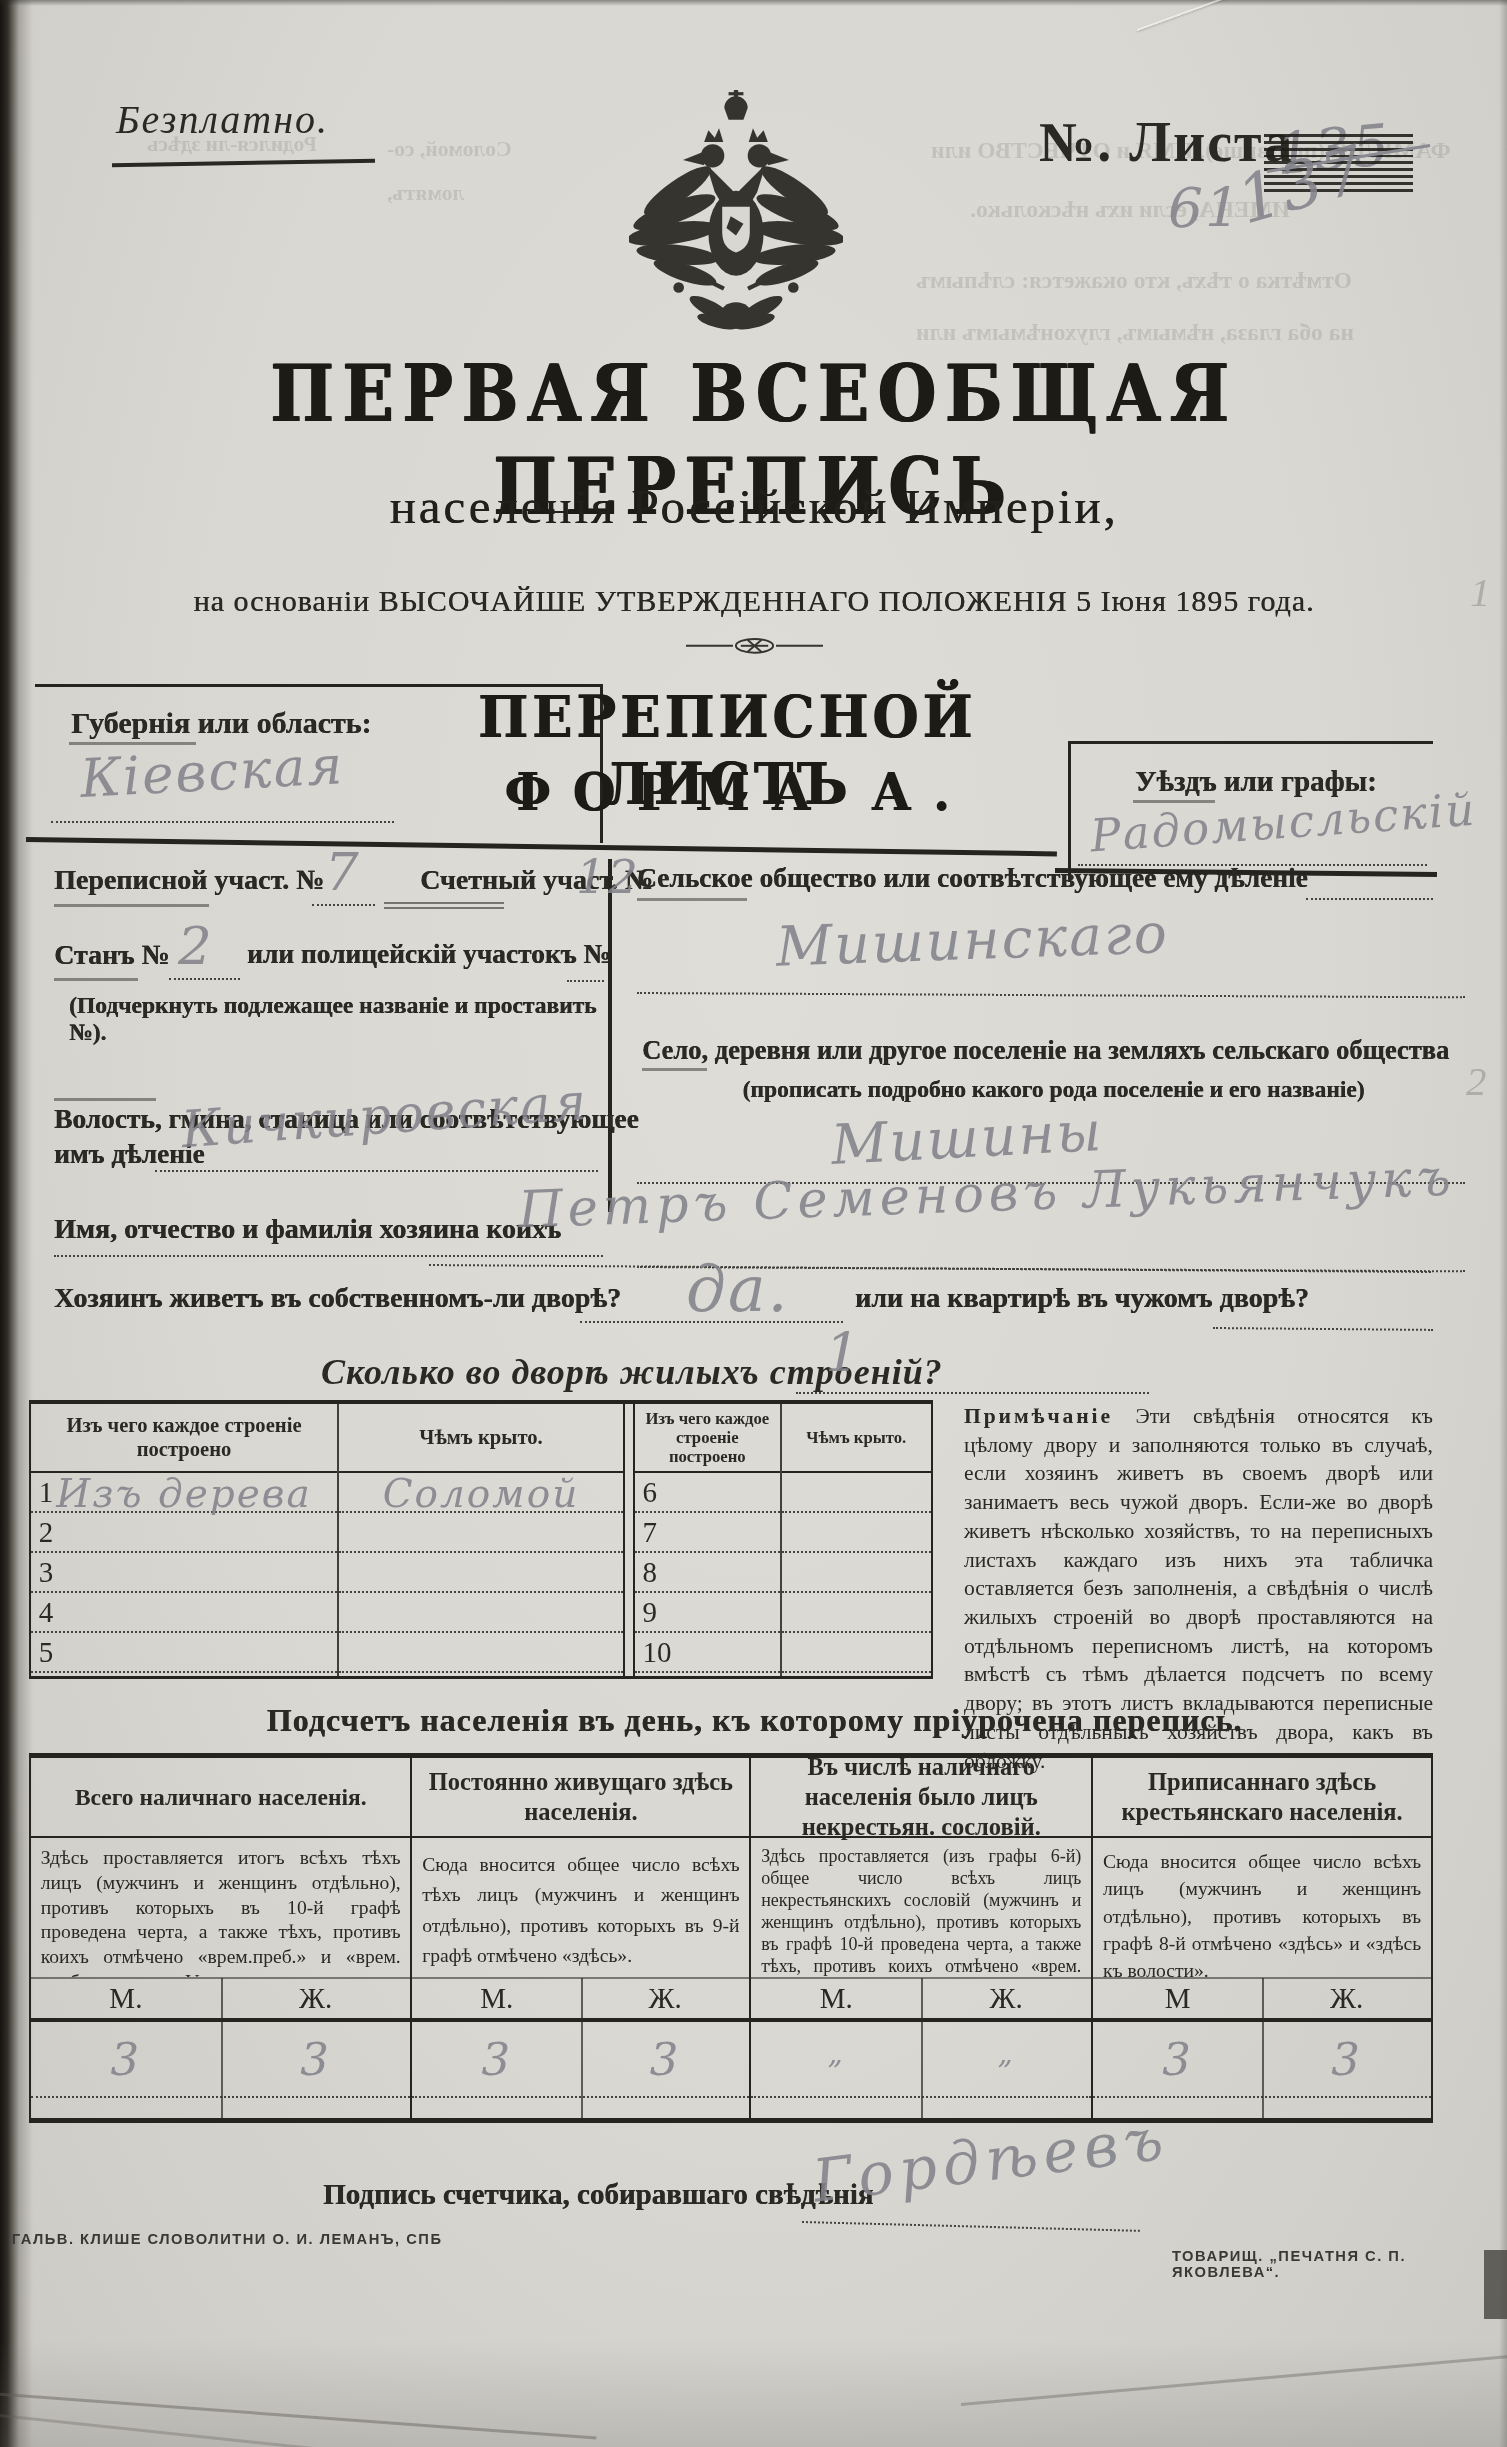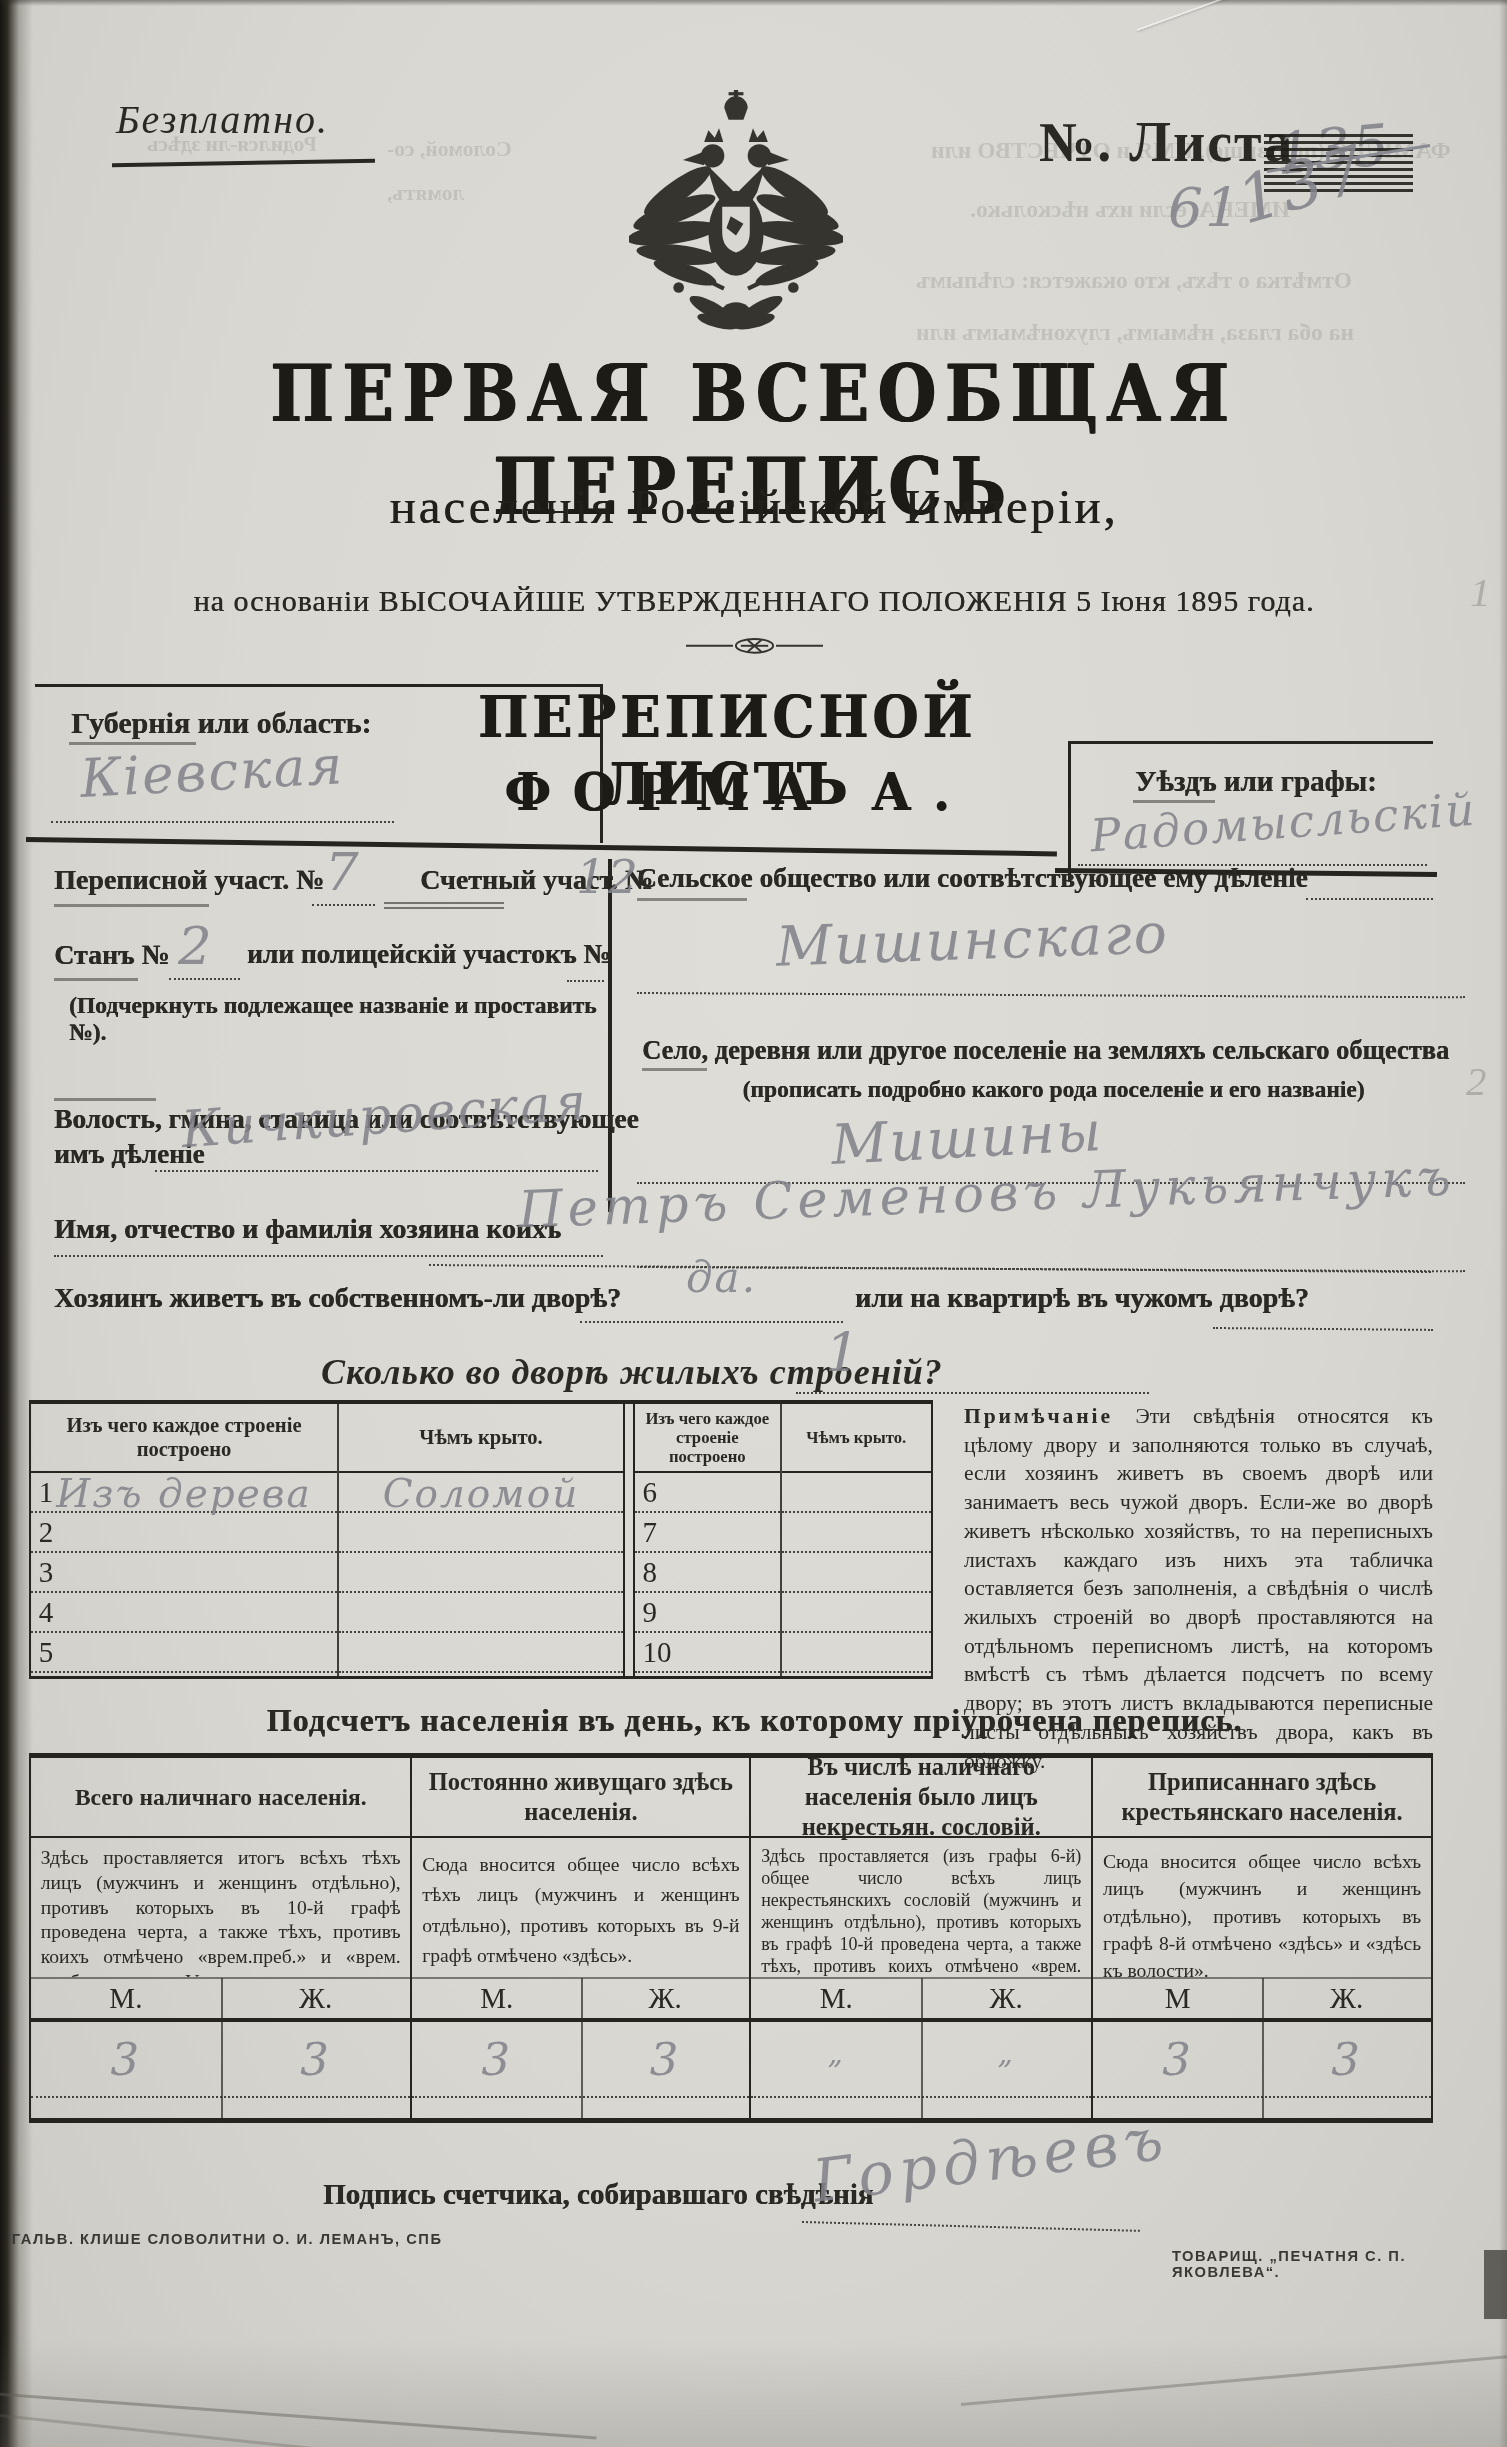--- a/index.html
+++ b/index.html
@@ -79,21 +79,21 @@
   .villab{left:642px;top:1035px;font-size:26.5px;}
   .vilpar{left:642px;top:1076px;width:823px;font-size:23.5px;}
   .vilval{left:831px;top:1106px;font-size:55px;transform:rotate(-3deg);}
   .vildots{left:637px;top:1182px;width:828px;}
   .redots{left:637px;top:1266px;width:828px;transform:rotate(.3deg);transform-origin:left center;}
   
   .namelab{left:54px;top:1213px;font-size:28px;}
   .nameval{left:518px;top:1164px;font-size:51px;letter-spacing:4.9px;transform:rotate(-2deg);}
   .namedots{left:429px;top:1264px;width:1002px;transform:rotate(.4deg);transform-origin:left center;}
   .ownlab{left:54px;top:1282px;font-size:28px;}
-  .ownval{left:686px;top:1253px;font-size:42px;}
+  .ownval{left:686px;top:1253px;font-size:63px;}
   .owndots{left:580px;top:1321px;width:263px;}
   .rentlab{left:855px;top:1282px;font-size:28px;}
   .rentdots{left:1213px;top:1327px;width:220px;transform:rotate(.5deg);transform-origin:left center;}
   .qlab{left:321px;top:1351px;font-size:36px;font-style:italic;font-weight:700;letter-spacing:1px;}
   .qval{left:825px;top:1321px;font-size:55px;}
   .qdots{left:796px;top:1392px;width:353px;}
   
   .btable{left:29px;top:1400px;width:904px;height:279px;border:2px solid #26241f;border-top-width:4.9px;border-bottom-width:3.9px;display:flex;}
   .bcol{display:flex;flex-direction:column;}
   .bA{width:306px;} .bB{width:284px;} .bC{width:145px;} .bD{width:149px;}

